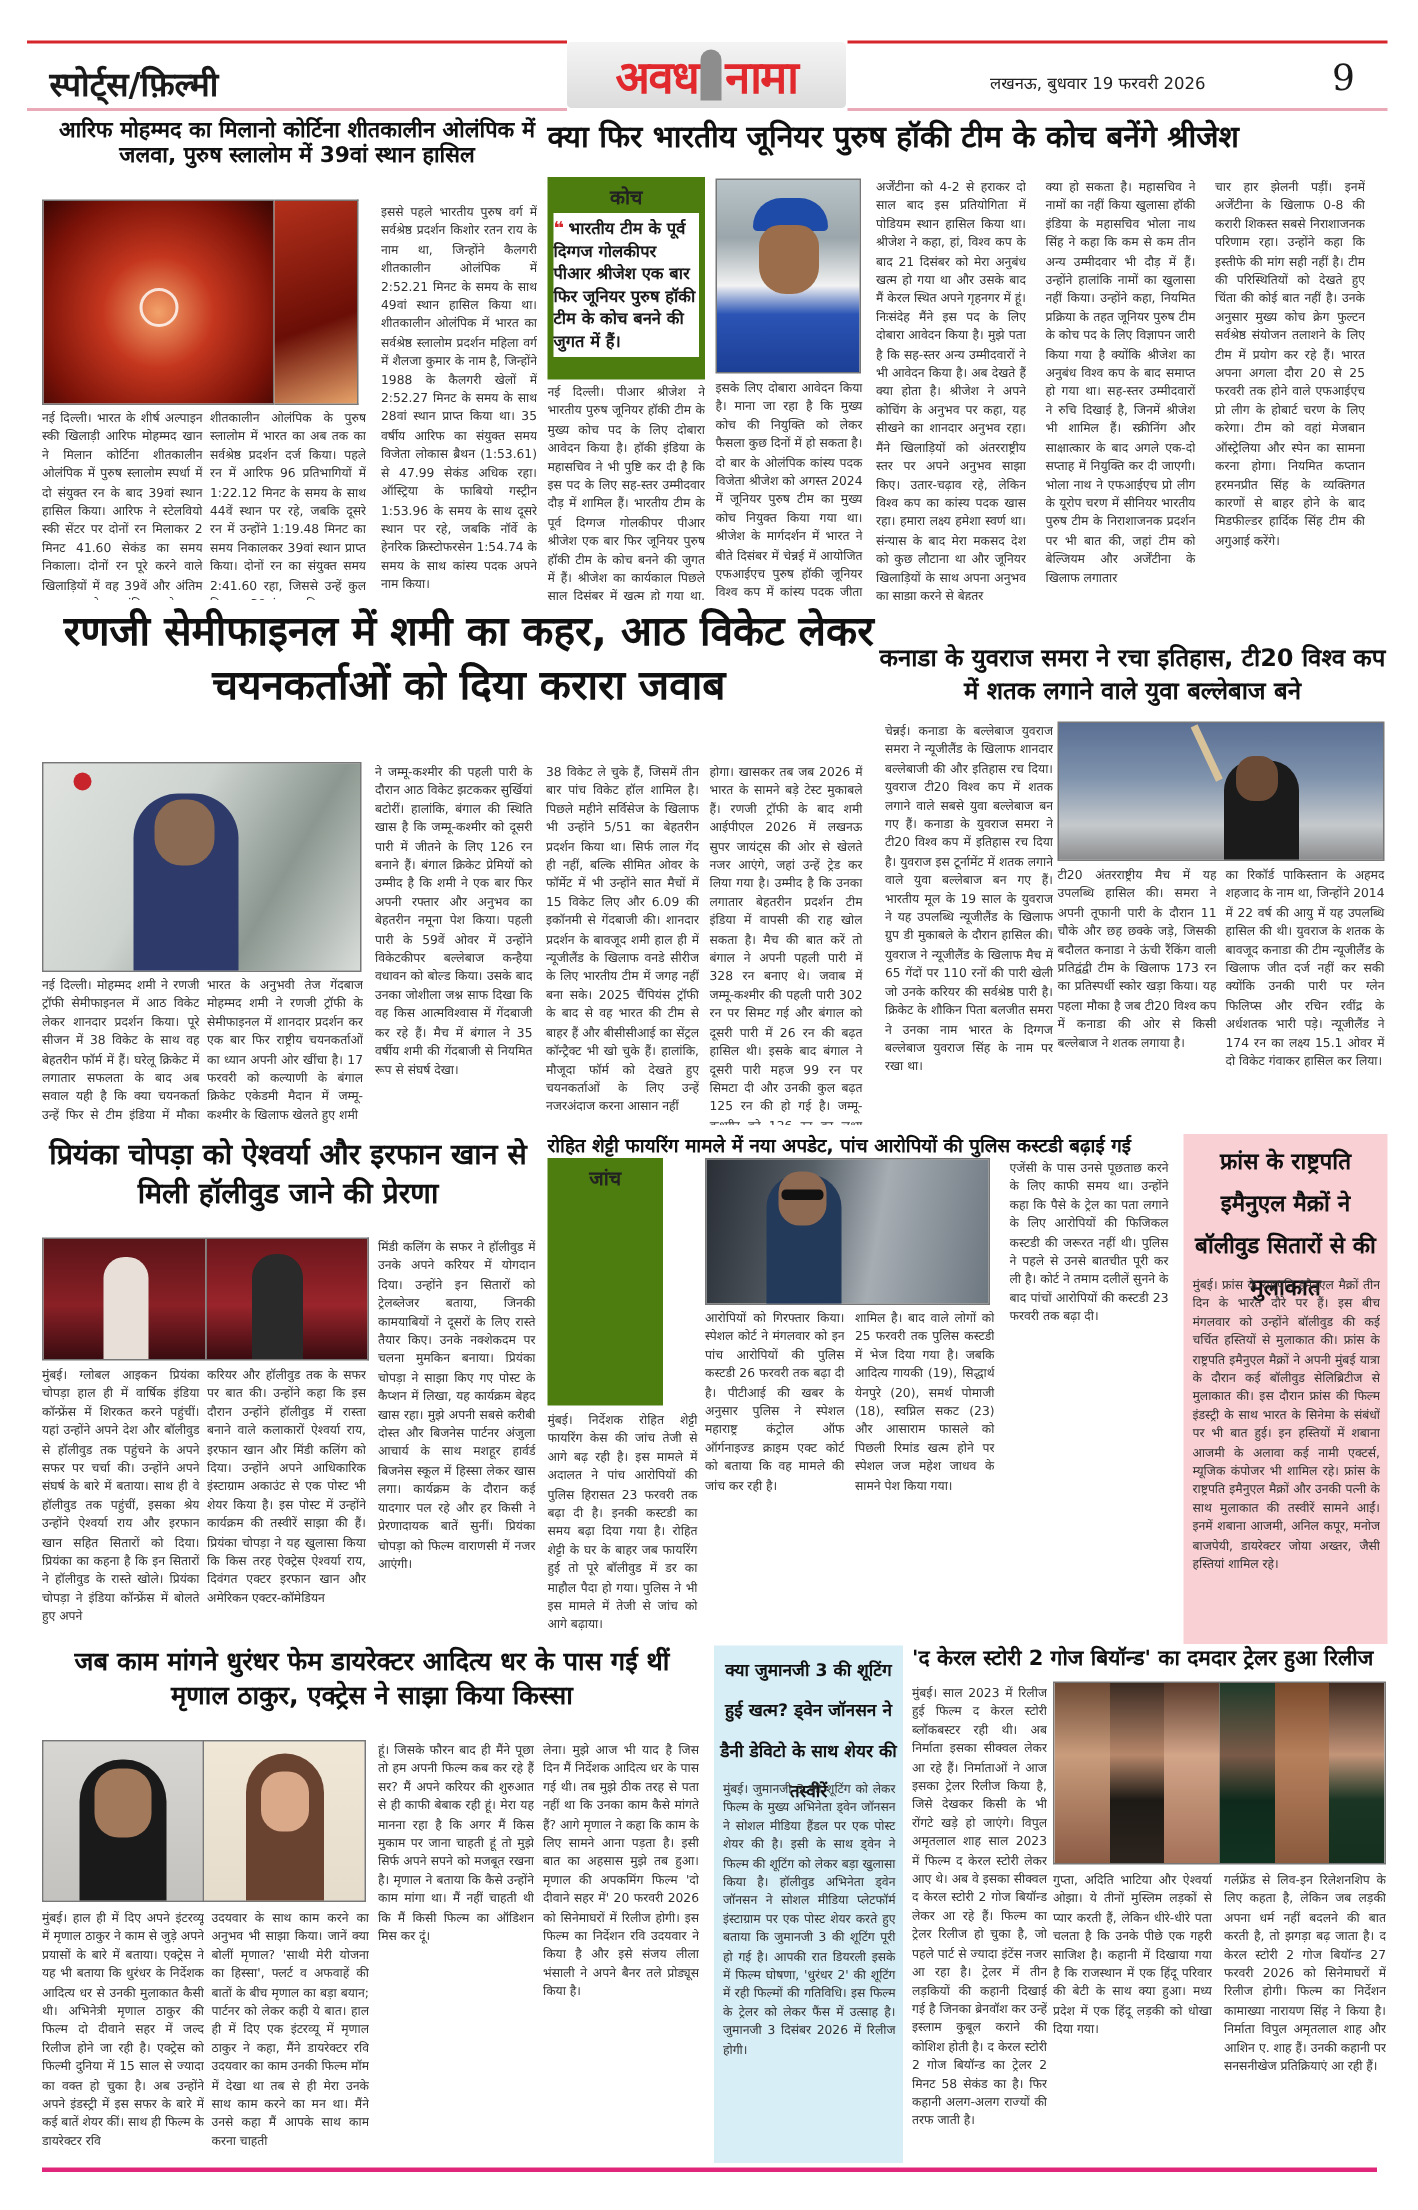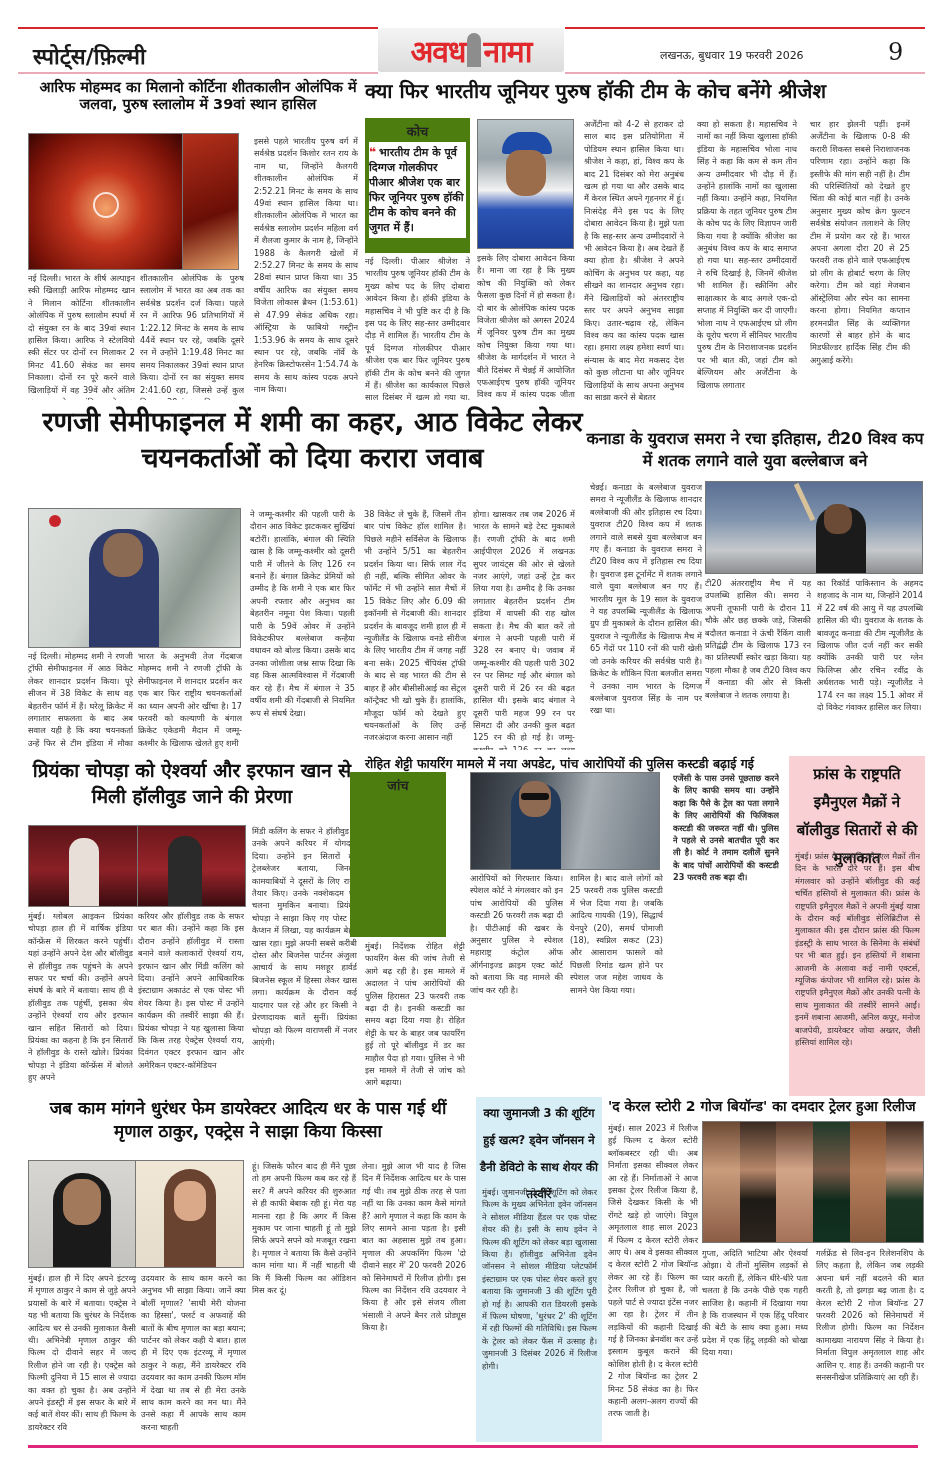--- a/index.html
+++ b/index.html
@@ -94,32 +94,32 @@
   <div style="position:absolute;left:40px;top:12px;width:30px;height:70px;background:#e8e0d8;border-radius:14px 14px 0 0;"></div>
 </div>
 <div class="photo" style="left:138px;top:825px;width:108px;height:82px;background:linear-gradient(180deg,#6a171c 0%,#9a242b 55%,#3a0c10 100%);border-left:none;">
   <div style="position:absolute;left:30px;top:10px;width:34px;height:72px;background:#2a2a2a;border-radius:16px 16px 0 0;"></div>
 </div>
 <div class="txt" style="left:28px;top:910px;width:105px;height:185px;">मुंबई। ग्लोबल आइकन प्रियंका चोपड़ा हाल ही में वार्षिक इंडिया कॉन्फ्रेंस में शिरकत करने पहुंचीं। यहां उन्होंने अपने देश और बॉलीवुड से हॉलीवुड तक पहुंचने के अपने सफर पर चर्चा की। उन्होंने अपने संघर्ष के बारे में बताया। साथ ही वे हॉलीवुड तक पहुंचीं, इसका श्रेय उन्होंने ऐश्वर्या राय और इरफान खान सहित सितारों को दिया। प्रियंका का कहना है कि इन सितारों ने हॉलीवुड के रास्ते खोले। प्रियंका चोपड़ा ने इंडिया कॉन्फ्रेंस में बोलते हुए अपने</div>
 <div class="txt" style="left:138px;top:910px;width:106px;height:185px;">करियर और हॉलीवुड तक के सफर पर बात की। उन्होंने कहा कि इस दौरान उन्होंने हॉलीवुड में रास्ता बनाने वाले कलाकारों ऐश्वर्या राय, इरफान खान और मिंडी कलिंग को दिया। उन्होंने अपने आधिकारिक इंस्टाग्राम अकाउंट से एक पोस्ट भी शेयर किया है। इस पोस्ट में उन्होंने कार्यक्रम की तस्वीरें साझा की हैं। प्रियंका चोपड़ा ने यह खुलासा किया कि किस तरह ऐक्ट्रेस ऐश्वर्या राय, दिवंगत एक्टर इरफान खान और अमेरिकन एक्टर-कॉमेडियन</div>
 <div class="txt" style="left:252px;top:825px;width:105px;height:270px;">मिंडी कलिंग के सफर ने हॉलीवुड में उनके अपने करियर में योगदान दिया। उन्होंने इन सितारों को ट्रेलब्लेजर बताया, जिनकी कामयाबियों ने दूसरों के लिए रास्ते तैयार किए। उनके नक्शेकदम पर चलना मुमकिन बनाया। प्रियंका चोपड़ा ने साझा किए गए पोस्ट के कैप्शन में लिखा, यह कार्यक्रम बेहद खास रहा। मुझे अपनी सबसे करीबी दोस्त और बिजनेस पार्टनर अंजुला आचार्य के साथ मशहूर हार्वर्ड बिजनेस स्कूल में हिस्सा लेकर खास लगा। कार्यक्रम के दौरान कई यादगार पल रहे और हर किसी ने प्रेरणादायक बातें सुनीं। प्रियंका चोपड़ा को फिल्म वाराणसी में नजर आएंगी।</div>
 
 <div class="hl" style="left:365px;top:756px;width:420px;font-size:12.5px;text-align:left;">रोहित शेट्टी फायरिंग मामले में नया अपडेट, पांच आरोपियों की पुलिस कस्टडी बढ़ाई गई</div>
-<div class="pullbox" style="left:350px;top:772px;width:96px;height:165px;">
+<div class="pullbox" style="left:365px;top:772px;width:77px;height:165px;">
   <div class="pull-title">जांच</div>
 </div>
 <div class="photo" style="left:470px;top:772px;width:190px;height:98px;background:linear-gradient(100deg,#2a2f36 0%,#565e66 35%,#a6adb3 60%,#6d7780 100%);">
   <div style="position:absolute;left:40px;top:10px;width:50px;height:88px;background:#233a5a;border-radius:22px 22px 0 0;"></div>
   <div style="position:absolute;left:48px;top:8px;width:32px;height:36px;background:#8e6a53;border-radius:14px;"></div>
   <div style="position:absolute;left:50px;top:20px;width:28px;height:7px;background:#111;border-radius:3px;"></div>
 </div>
 <div class="txt" style="left:470px;top:872px;width:93px;height:222px;">आरोपियों को गिरफ्तार किया। स्पेशल कोर्ट ने मंगलवार को इन पांच आरोपियों की पुलिस कस्टडी 26 फरवरी तक बढ़ा दी है। पीटीआई की खबर के अनुसार पुलिस ने स्पेशल महाराष्ट्र कंट्रोल ऑफ ऑर्गनाइज्ड क्राइम एक्ट कोर्ट को बताया कि वह मामले की जांच कर रही है।</div>
 <div class="txt" style="left:365px;top:940px;width:100px;height:155px;">मुंबई। निर्देशक रोहित शेट्टी फायरिंग केस की जांच तेजी से आगे बढ़ रही है। इस मामले में अदालत ने पांच आरोपियों की पुलिस हिरासत 23 फरवरी तक बढ़ा दी है। इनकी कस्टडी का समय बढ़ा दिया गया है। रोहित शेट्टी के घर के बाहर जब फायरिंग हुई तो पूरे बॉलीवुड में डर का माहौल पैदा हो गया। पुलिस ने भी इस मामले में तेजी से जांच को आगे बढ़ाया।</div>
 <div class="txt" style="left:570px;top:872px;width:93px;height:222px;">शामिल है। बाद वाले लोगों को 25 फरवरी तक पुलिस कस्टडी में भेज दिया गया है। जबकि आदित्य गायकी (19), सिद्धार्थ येनपुरे (20), समर्थ पोमाजी (18), स्वप्निल सकट (23) और आसाराम फासले को पिछली रिमांड खत्म होने पर स्पेशल जज महेश जाधव के सामने पेश किया गया।</div>
-<div class="txt" style="left:673px;top:772px;width:106px;height:322px;font-weight:bold;">एजेंसी के पास उनसे पूछताछ करने के लिए काफी समय था। उन्होंने कहा कि पैसे के ट्रेल का पता लगाने के लिए आरोपियों की फिजिकल कस्टडी की जरूरत नहीं थी। पुलिस ने पहले से उनसे बातचीत पूरी कर ली है। कोर्ट ने तमाम दलीलें सुनने के बाद पांचों आरोपियों की कस्टडी 23 फरवरी तक बढ़ा दी।</div>
+<div class="txt" style="left:673px;top:772px;width:106px;height:322px;">एजेंसी के पास उनसे पूछताछ करने के लिए काफी समय था। उन्होंने कहा कि पैसे के ट्रेल का पता लगाने के लिए आरोपियों की फिजिकल कस्टडी की जरूरत नहीं थी। पुलिस ने पहले से उनसे बातचीत पूरी कर ली है। कोर्ट ने तमाम दलीलें सुनने के बाद पांचों आरोपियों की कस्टडी 23 फरवरी तक बढ़ा दी।</div>
 
 <div class="pinkbox" style="left:789px;top:756px;width:136px;height:340px;"></div>
 <div class="hl" style="left:792px;top:760px;width:130px;font-size:15px;line-height:28px;">फ्रांस के राष्ट्रपति इमैनुएल मैक्रों ने बॉलीवुड सितारों से की मुलाकात</div>
 <div class="txt" style="left:795px;top:850px;width:125px;height:242px;">मुंबई। फ्रांस के राष्ट्रपति इमैनुएल मैक्रों तीन दिन के भारत दौरे पर हैं। इस बीच मंगलवार को उन्होंने बॉलीवुड की कई चर्चित हस्तियों से मुलाकात की। फ्रांस के राष्ट्रपति इमैनुएल मैक्रों ने अपनी मुंबई यात्रा के दौरान कई बॉलीवुड सेलिब्रिटीज से मुलाकात की। इस दौरान फ्रांस की फिल्म इंडस्ट्री के साथ भारत के सिनेमा के संबंधों पर भी बात हुई। इन हस्तियों में शबाना आजमी के अलावा कई नामी एक्टर्स, म्यूजिक कंपोजर भी शामिल रहे। फ्रांस के राष्ट्रपति इमैनुएल मैक्रों और उनकी पत्नी के साथ मुलाकात की तस्वीरें सामने आईं। इनमें शबाना आजमी, अनिल कपूर, मनोज बाजपेयी, डायरेक्टर जोया अख्तर, जैसी हस्तियां शामिल रहे।</div>
 
 <div class="hl" style="left:28px;top:1097px;width:440px;font-size:17px;line-height:23px;">जब काम मांगने धुरंधर फेम डायरेक्टर आदित्य धर के पास गई थीं मृणाल ठाकुर, एक्ट्रेस ने साझा किया किस्सा</div>
 <div class="photo" style="left:28px;top:1160px;width:108px;height:108px;background:linear-gradient(180deg,#d7d6d2 0%,#c3c2be 100%);">
   <div style="position:absolute;left:24px;top:12px;width:58px;height:96px;background:#1a1a1a;border-radius:28px 28px 0 0;"></div>
   <div style="position:absolute;left:34px;top:18px;width:38px;height:46px;background:#a3795c;border-radius:16px;"></div>
 </div>

